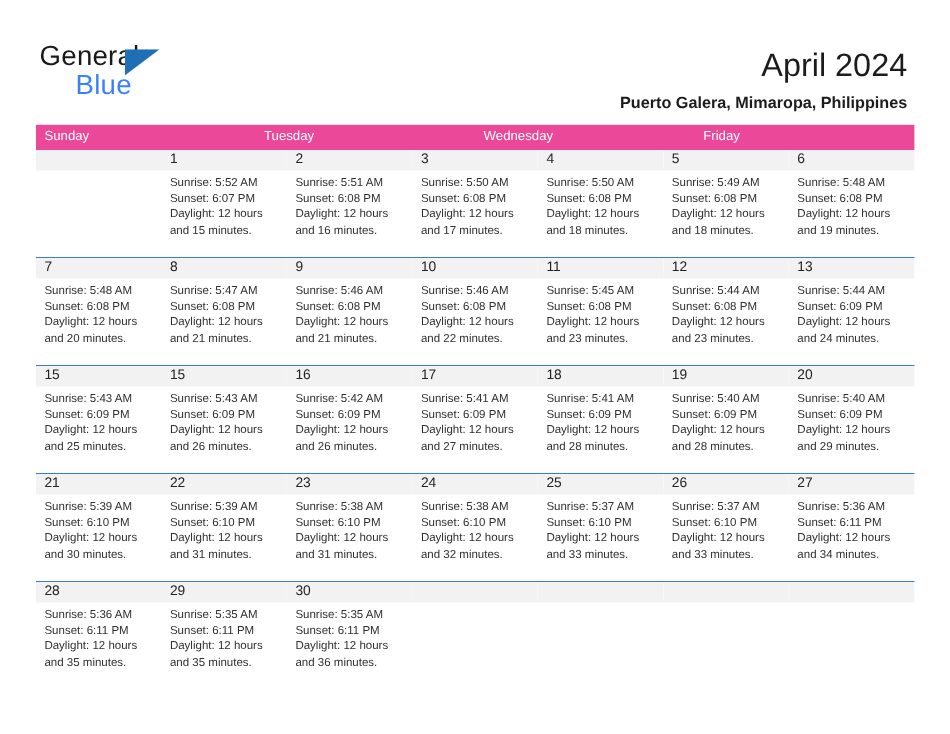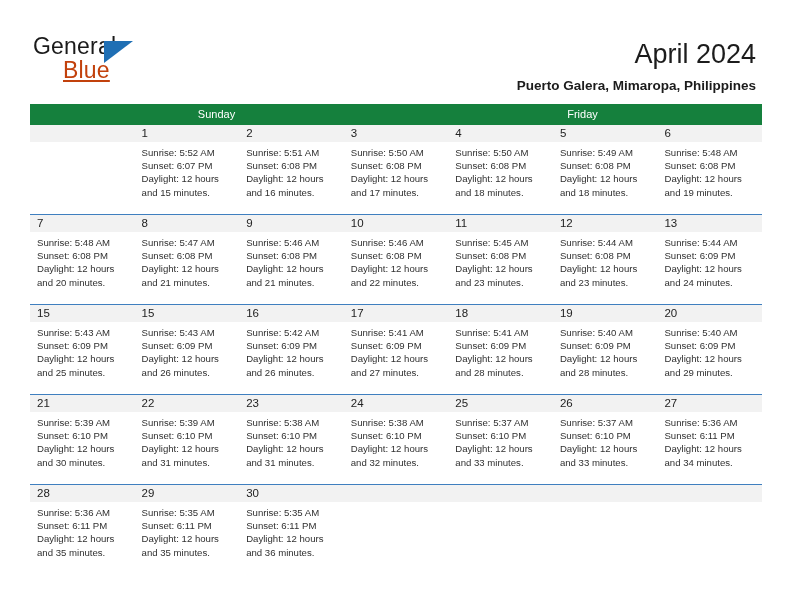--- a/index.html
+++ b/index.html
@@ -50,24 +50,23 @@
     left: 71px;
     top: 8px;
     width: 29px;
     height: 22px;
   }
   .brand-blue {
     position: absolute;
     left: 30px;
     top: 24px;
     font-size: 23px;
-    color: #c2410c;
+    color: #3b82f6;
     letter-spacing: 0.2px;
     font-family: "Liberation Sans", sans-serif;
-    text-decoration: underline;
   }
 
   .title-block {
     position: absolute;
     right: 36px;
     top: 30px;
     text-align: right;
     margin-top: 8px;
   }
   .cal-title {
@@ -89,22 +88,21 @@
   .calendar {
     position: absolute;
     left: 30px;
     top: 104px;
     width: 732px;
   }
   .dow-row {
     display: flex;
     width: 732px;
     height: 21px;
-    background: #15803d;
-    text-align: center;
+    background: #ec4899;
   }
   .dow-cell {
     flex: 1 1 0;
     color: #ffffff;
     font-size: 11px;
     line-height: 21px;
     padding-left: 7px;
     box-sizing: border-box;
     white-space: nowrap;
   }
@@ -173,20 +171,22 @@
       <div class="cal-title">April 2024</div>
       <div class="cal-subtitle">Puerto Galera, Mimaropa, Philippines</div>
     </div>
 
   </div>
 
   <div class="calendar">
 
     <div class="dow-row">
       <div class="dow-cell">Sunday</div>
+      <div class="dow-cell">Tuesday</div>
+      <div class="dow-cell">Wednesday</div>
       <div class="dow-cell">Friday</div>
     </div>
 
     <div id="weeks-container">
         <div class="week">
           <div class="day-cell empty">
             <div class="day-num-band">
               <span class="day-num"></span>
             </div>
             <div class="day-info">

